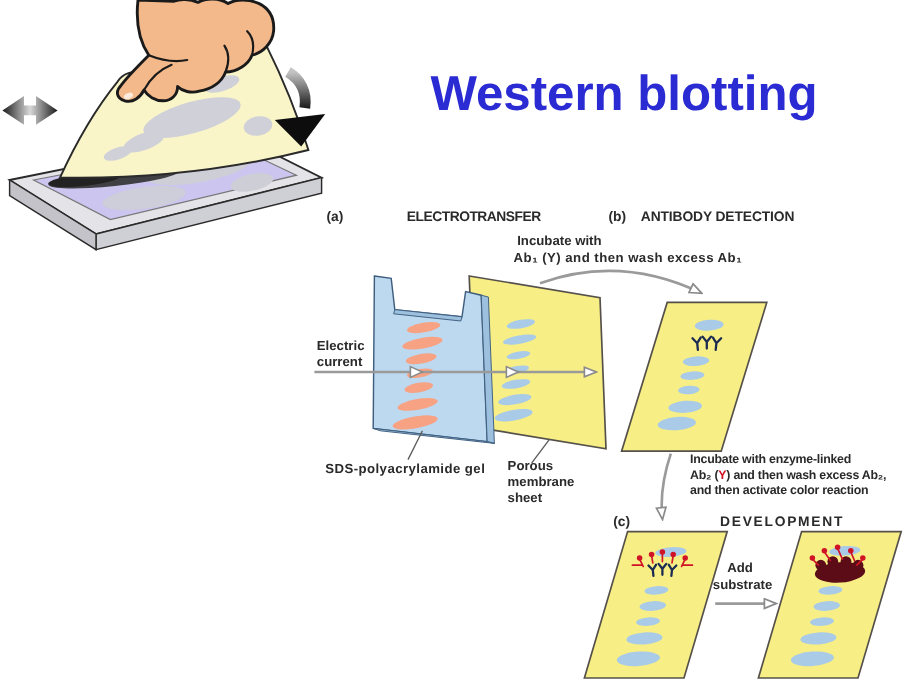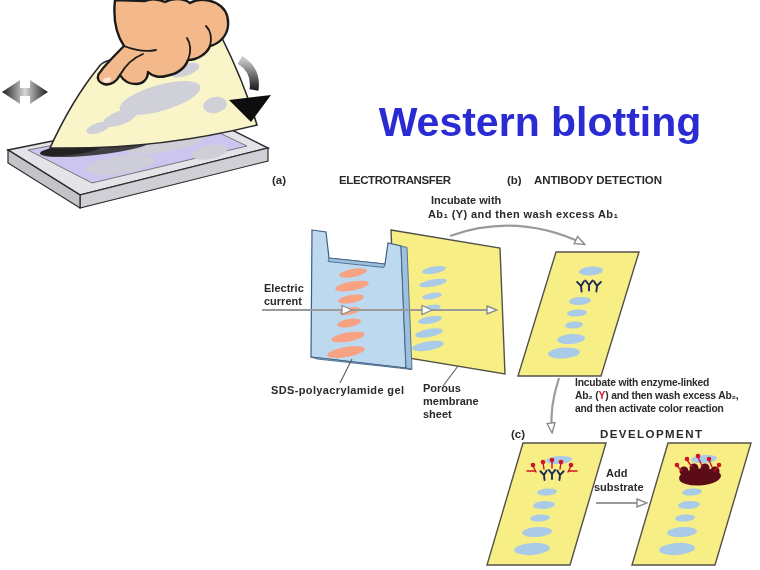--- a/index.html
+++ b/index.html
@@ -7,22 +7,22 @@
     --gel-blue:#bdd9f0; --gel-side-blue:#9cc0de; --gel-outline:#3f5e7e;
     --band-salmon:#f8a284; --membrane-yellow:#f7ee85; --band-light-blue:#a9cbe8;
     --sheet-outline:#55514a; --antibody-navy:#1c2b52; --enzyme-red:#d11326;
     --reaction-maroon:#5c0c17; --tray-gray:#e4e4e8; --tray-side-gray:#cfcfd6;
     --tray-gel-purple:#cbc5f0; --blot-gray:#cdced6; --blot-dark:#3f3f44;
     --peel-sheet-yellow:#f9f5c9; --hand-skin:#f4b98b;
   }
   html,body{margin:0;padding:0;background:#fff;}
   #stage{position:relative;width:760px;height:570px;background:#fff;overflow:hidden;
          font-family:"Liberation Sans","DejaVu Sans",sans-serif;}
-  #title{position:absolute;left:340px;top:56px;width:400px;text-align:center;
-         font-size:41px;font-weight:bold;color:var(--title-blue);line-height:1.1;margin-top:44px;}
+  #title{position:absolute;left:320px;top:56px;width:400px;text-align:center;
+         font-size:41px;font-weight:bold;color:var(--title-blue);line-height:1.1;}
   #art{position:absolute;left:0;top:0;}
   .t{font-family:"Liberation Sans","DejaVu Sans",sans-serif;font-weight:700;
      fill:var(--text-dark);font-size:11px;}
   .hdr{font-size:11.5px;}
   .small{font-size:10.3px;letter-spacing:-0.2px;}
   .red{fill:var(--enzyme-red);}
   .f-gel{fill:var(--gel-blue);stroke:var(--gel-outline);stroke-width:1.2;}
   .f-gelside{fill:var(--gel-side-blue);stroke:var(--gel-outline);stroke-width:.8;}
   .f-salmon{fill:var(--band-salmon);}
   .f-mem{fill:var(--membrane-yellow);stroke:var(--sheet-outline);stroke-width:1.4;}

